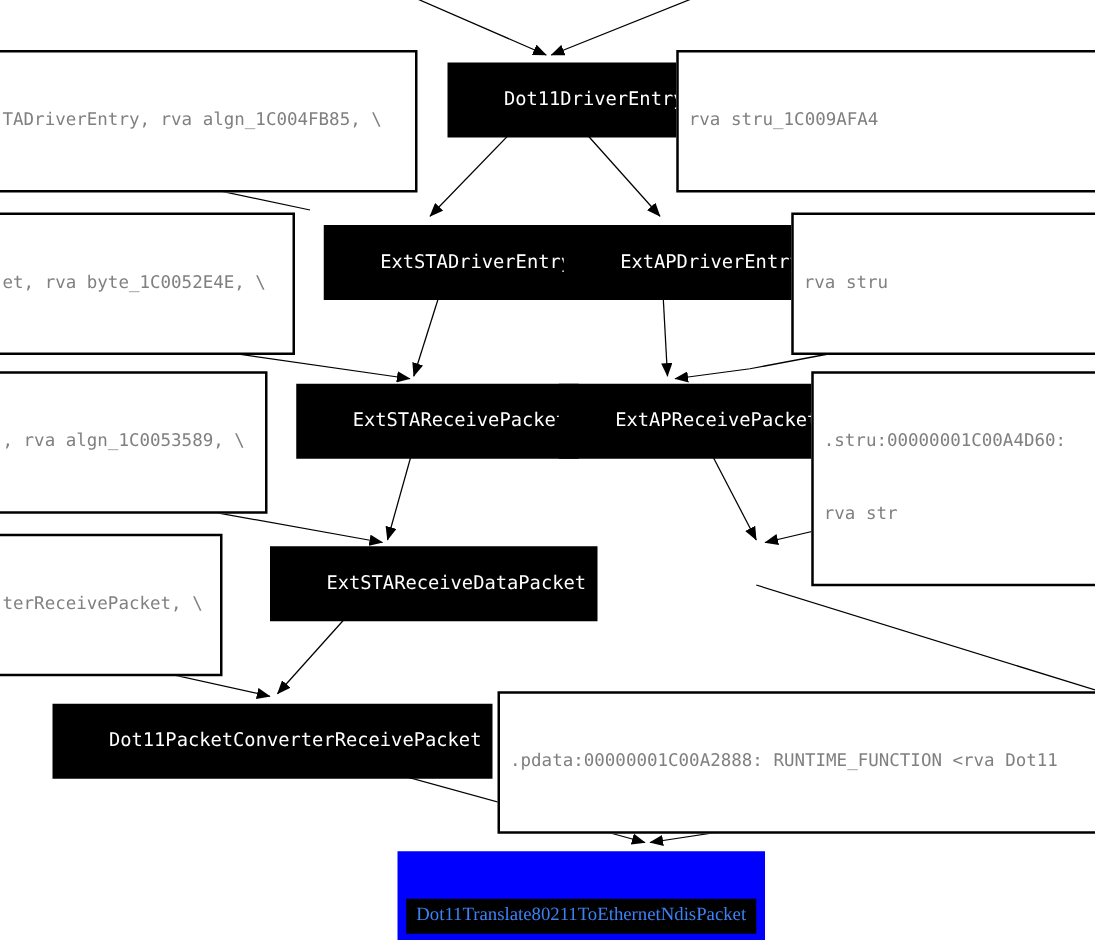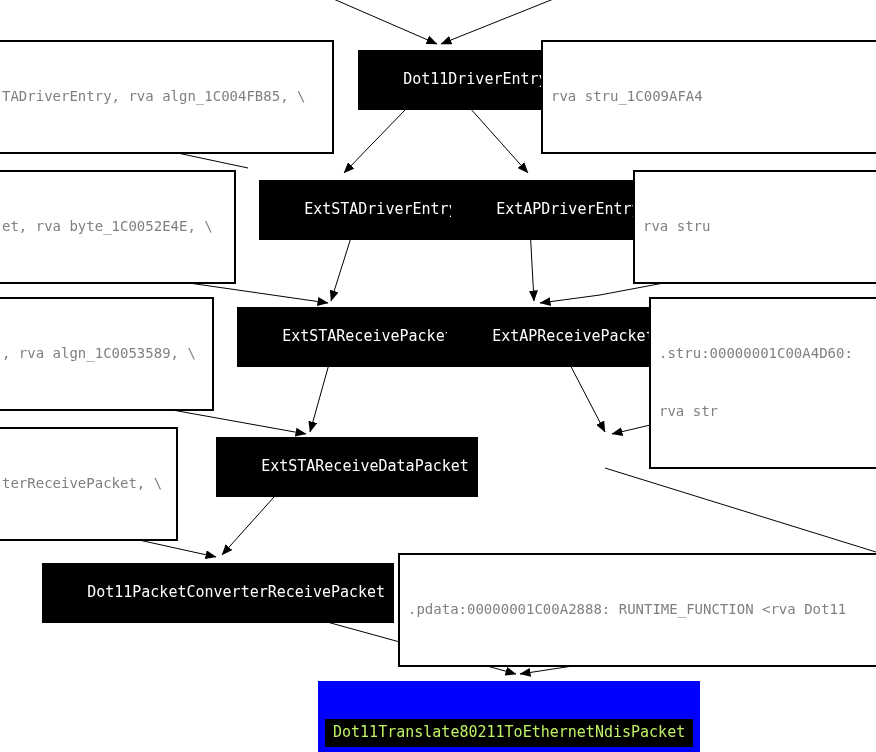--- a/index.html
+++ b/index.html
@@ -38,25 +38,26 @@
     padding: 7px 9px 8px 9px;
     border: 0;
   }
   
   .node-sel {
     background: #0000ff;
     padding: 6px 7px 7px 7px;
   }
   .node-sel .inner {
     background: #000000;
-    color: #bef264;
+    color: #3b82f6;
     font-size: 15px;
     padding: 6px 8px 7px 8px;
     white-space: pre;
     line-height: 1;
+    font-family: Liberation Serif, serif;
   }
   
   .node-data {
     background: #ffffff;
     color: #808080;
     border: 2px solid #000000;
     font-size: 14px;
     padding: 6px 8px 7px 8px;
     line-height: 1.38;
   }

